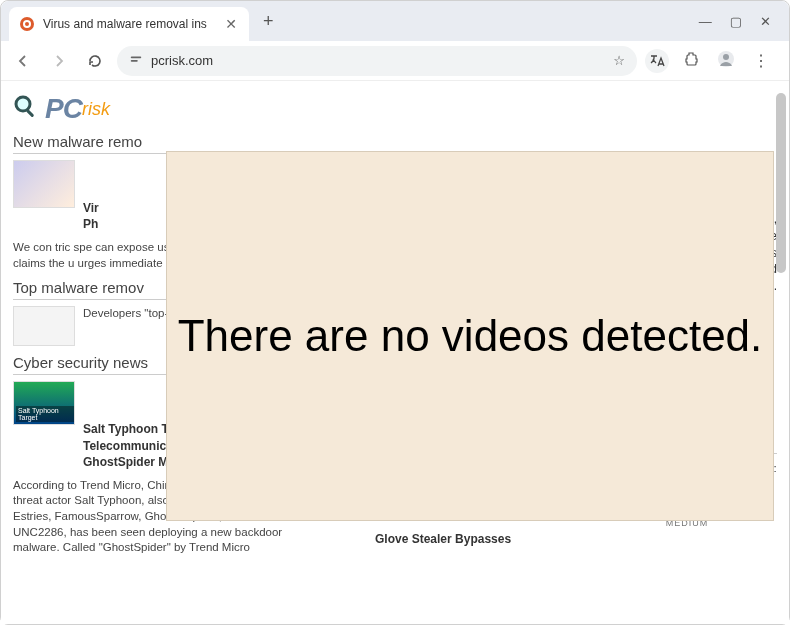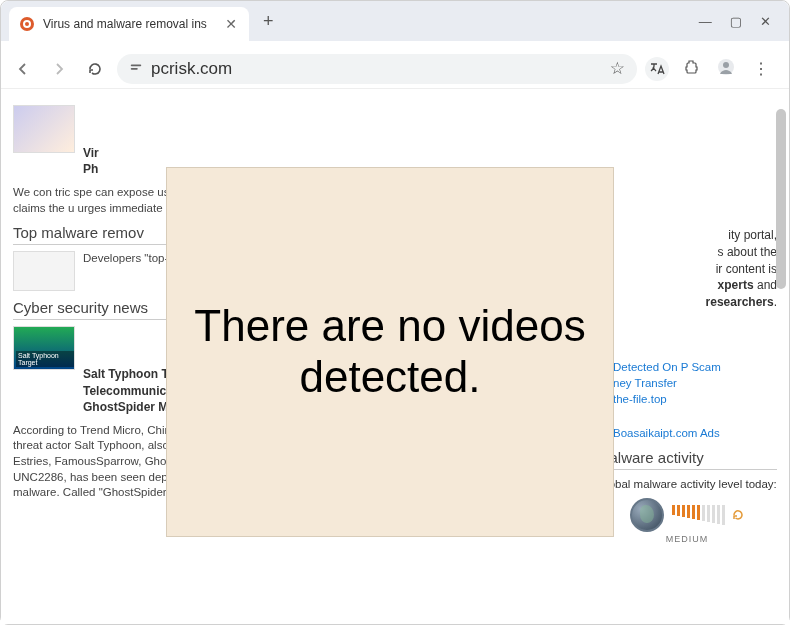--- a/index.html
+++ b/index.html
@@ -1,31 +1,31 @@
 <!DOCTYPE html>
 <html><head>
 <meta charset="utf-8">
 <style>
 * { margin: 0; padding: 0; box-sizing: border-box; }
 body { font-family: Arial, sans-serif; background: #fff; width: 790px; height: 625px; overflow: hidden; position: relative; }
 
 
-.browser { width: 790px; height: 625px; background: #fff; border: 1px solid #d0d0d0; border-radius: 8px; display: flex; flex-direction: column; gap: 8px; }
+.browser { width: 790px; height: 625px; background: #fff; border: 1px solid #d0d0d0; border-radius: 8px; display: flex; flex-direction: column; }
 .titlebar { height: 40px; background: #e9ecf2; display: flex; align-items: center; padding: 0 8px; border-radius: 8px 8px 0 0; position: relative; }
 .tab { background: #fff; height: 34px; min-width: 240px; border-radius: 8px 8px 0 0; display: flex; align-items: center; padding: 0 10px; margin-top: 6px; font-size: 12px; color: #333; position: relative; }
 .tab .favicon { width: 16px; height: 16px; margin-right: 8px; display: inline-flex; align-items: center; justify-content: center; }
 .tab .close { margin-left: auto; color: #666; font-size: 14px; padding: 2px; }
 .newtab { margin-left: 10px; color: #555; font-size: 18px; padding: 4px; }
 .winctrl { margin-left: auto; display: flex; gap: 18px; padding-right: 10px; }
 .winctrl span { color: #555; font-size: 13px; cursor: default; }
 
 .toolbar { height: 40px; background: #fff; display: flex; align-items: center; padding: 0 8px; gap: 8px; border-bottom: 1px solid #eee; }
 .toolbar .navbtn { color: #555; padding: 6px; border-radius: 50%; display: inline-flex; }
 .toolbar .navbtn.disabled { color: #bbb; }
-.addrbar { flex: 1; background: #f1f3f4; border-radius: 16px; height: 30px; display: flex; align-items: center; padding: 4px 12px; font-size: 17px; color: #333; }
+.addrbar { flex: 1; background: #f1f3f4; border-radius: 16px; height: 30px; display: flex; align-items: center; padding: 4px 12px; font-size: 13px; color: #333; }
 .addrbar .secure { margin-right: 8px; color: #666; }
 .addrbar .star { margin-left: auto; color: #555; }
 .rightctrls { display: flex; align-items: center; gap: 10px; padding-right: 8px; }
 .rightctrls .ctrl { color: #555; padding: 4px; }
 .ext-badge { background: #f1f3f4; border-radius: 14px; padding: 4px 6px; display: inline-flex; }
 
 
 .viewport { flex: 1; position: relative; overflow: hidden; background: #fff; }
 .page { padding: 8px 12px; display: flex; gap: 12px; }
 .left { flex: 1; min-width: 0; }
@@ -56,21 +56,21 @@
 .activity-gauge { text-align: center; margin-top: 8px; }
 .gauge-bars { display: inline-flex; gap: 2px; vertical-align: middle; margin-left: 4px; }
 .gauge-bars span { width: 3px; background: #ddd; display: inline-block; }
 .gauge-bars span.on { background: #e67e22; }
 .gauge-label { font-size: 9px; color: #777; margin-top: 2px; letter-spacing: 1px; }
 
 .scrollbar { position: absolute; right: 2px; top: 0; width: 12px; height: 100%; }
 .scroll-thumb { position: absolute; right: 1px; top: 12px; width: 10px; height: 180px; background: #c7c7c7; border-radius: 5px; }
 
 
-.overlay { position: absolute; left: 165px; top: 70px; width: 448px; height: 370px; background: #f5e9d8; border: 1px solid #d8ccb9; display: flex; align-items: center; justify-content: center; text-align: center; }
+.overlay { position: absolute; left: 165px; top: 70px; width: 608px; height: 370px; background: #f5e9d8; border: 1px solid #d8ccb9; display: flex; align-items: center; justify-content: center; text-align: center; }
 .overlay .msg { font-size: 44px; line-height: 1.15; color: #000; font-family: Arial, sans-serif; }
 
 
 .thumb.salt { width: 62px; height: 44px; background: linear-gradient(#2a5,#048); position: relative; }
 .thumb.salt::after { content:"Salt Typhoon Target"; position:absolute; bottom:2px; left:2px; font-size:7px; color:#fff; background:rgba(0,0,0,.4); padding:1px 2px; }
 .thumb.go { width: 62px; height: 40px; background: #f4f4f4; border:1px solid #ddd; }
 .thumb.fake { width: 62px; height: 44px; background: linear-gradient(#28f,#015); position:relative; }
 .thumb.fake::after { content:"Fake AI Video Gen"; position:absolute; top:2px; left:2px; font-size:7px; color:#fff; }
 .thumb.glove { width: 62px; height: 18px; background: linear-gradient(#c54,#311); position:relative; }
 .thumb.glove::after { content:"Glove Stealer Byp"; position:absolute; top:2px; left:2px; font-size:7px; color:#fff; }
@@ -141,21 +141,30 @@
             <circle cx="9" cy="7" r="3" fill="#9aa0a6"></circle>
             <path d="M3 16c1-3 4-4 6-4s5 1 6 4" fill="#9aa0a6"></path>
           </svg></span>
       <span class="ctrl">⋮</span>
     </div>
   </div>
 
   <div class="viewport">
     <div class="page">
       <div class="left">
-
+        <div class="logo">
+          <span class="mag"><svg width="26" height="26" viewBox="0 0 26 26">
+                <circle cx="10" cy="10" r="7" stroke="#355" stroke-width="3" fill="#dff"></circle>
+                <rect x="15" y="15" width="9" height="3" rx="1.5" fill="#355" transform="rotate(45 15 15)"></rect>
+              </svg></span>
+          <span class="pc">PC</span>
+            <span class="risk">risk</span>
+        </div>
+
+        <div class="section-title">New malware remo</div>
         <div class="article">
           <div class="thumb t1"></div>
           <div class="article-body">
             <div class="article-title"><span>Vir</span><br><span>Ph</span></div>
           </div>
         </div>
         <div class="article-text" style="font-size:11.5px;line-height:1.35;">We con tric spe can expose users to priva important to recognize an pop-up disguised as a sys fake warning claims the u urges immediate acti...</div>
 
         <div class="section-title">Top malware remov</div>
         <div class="article">

